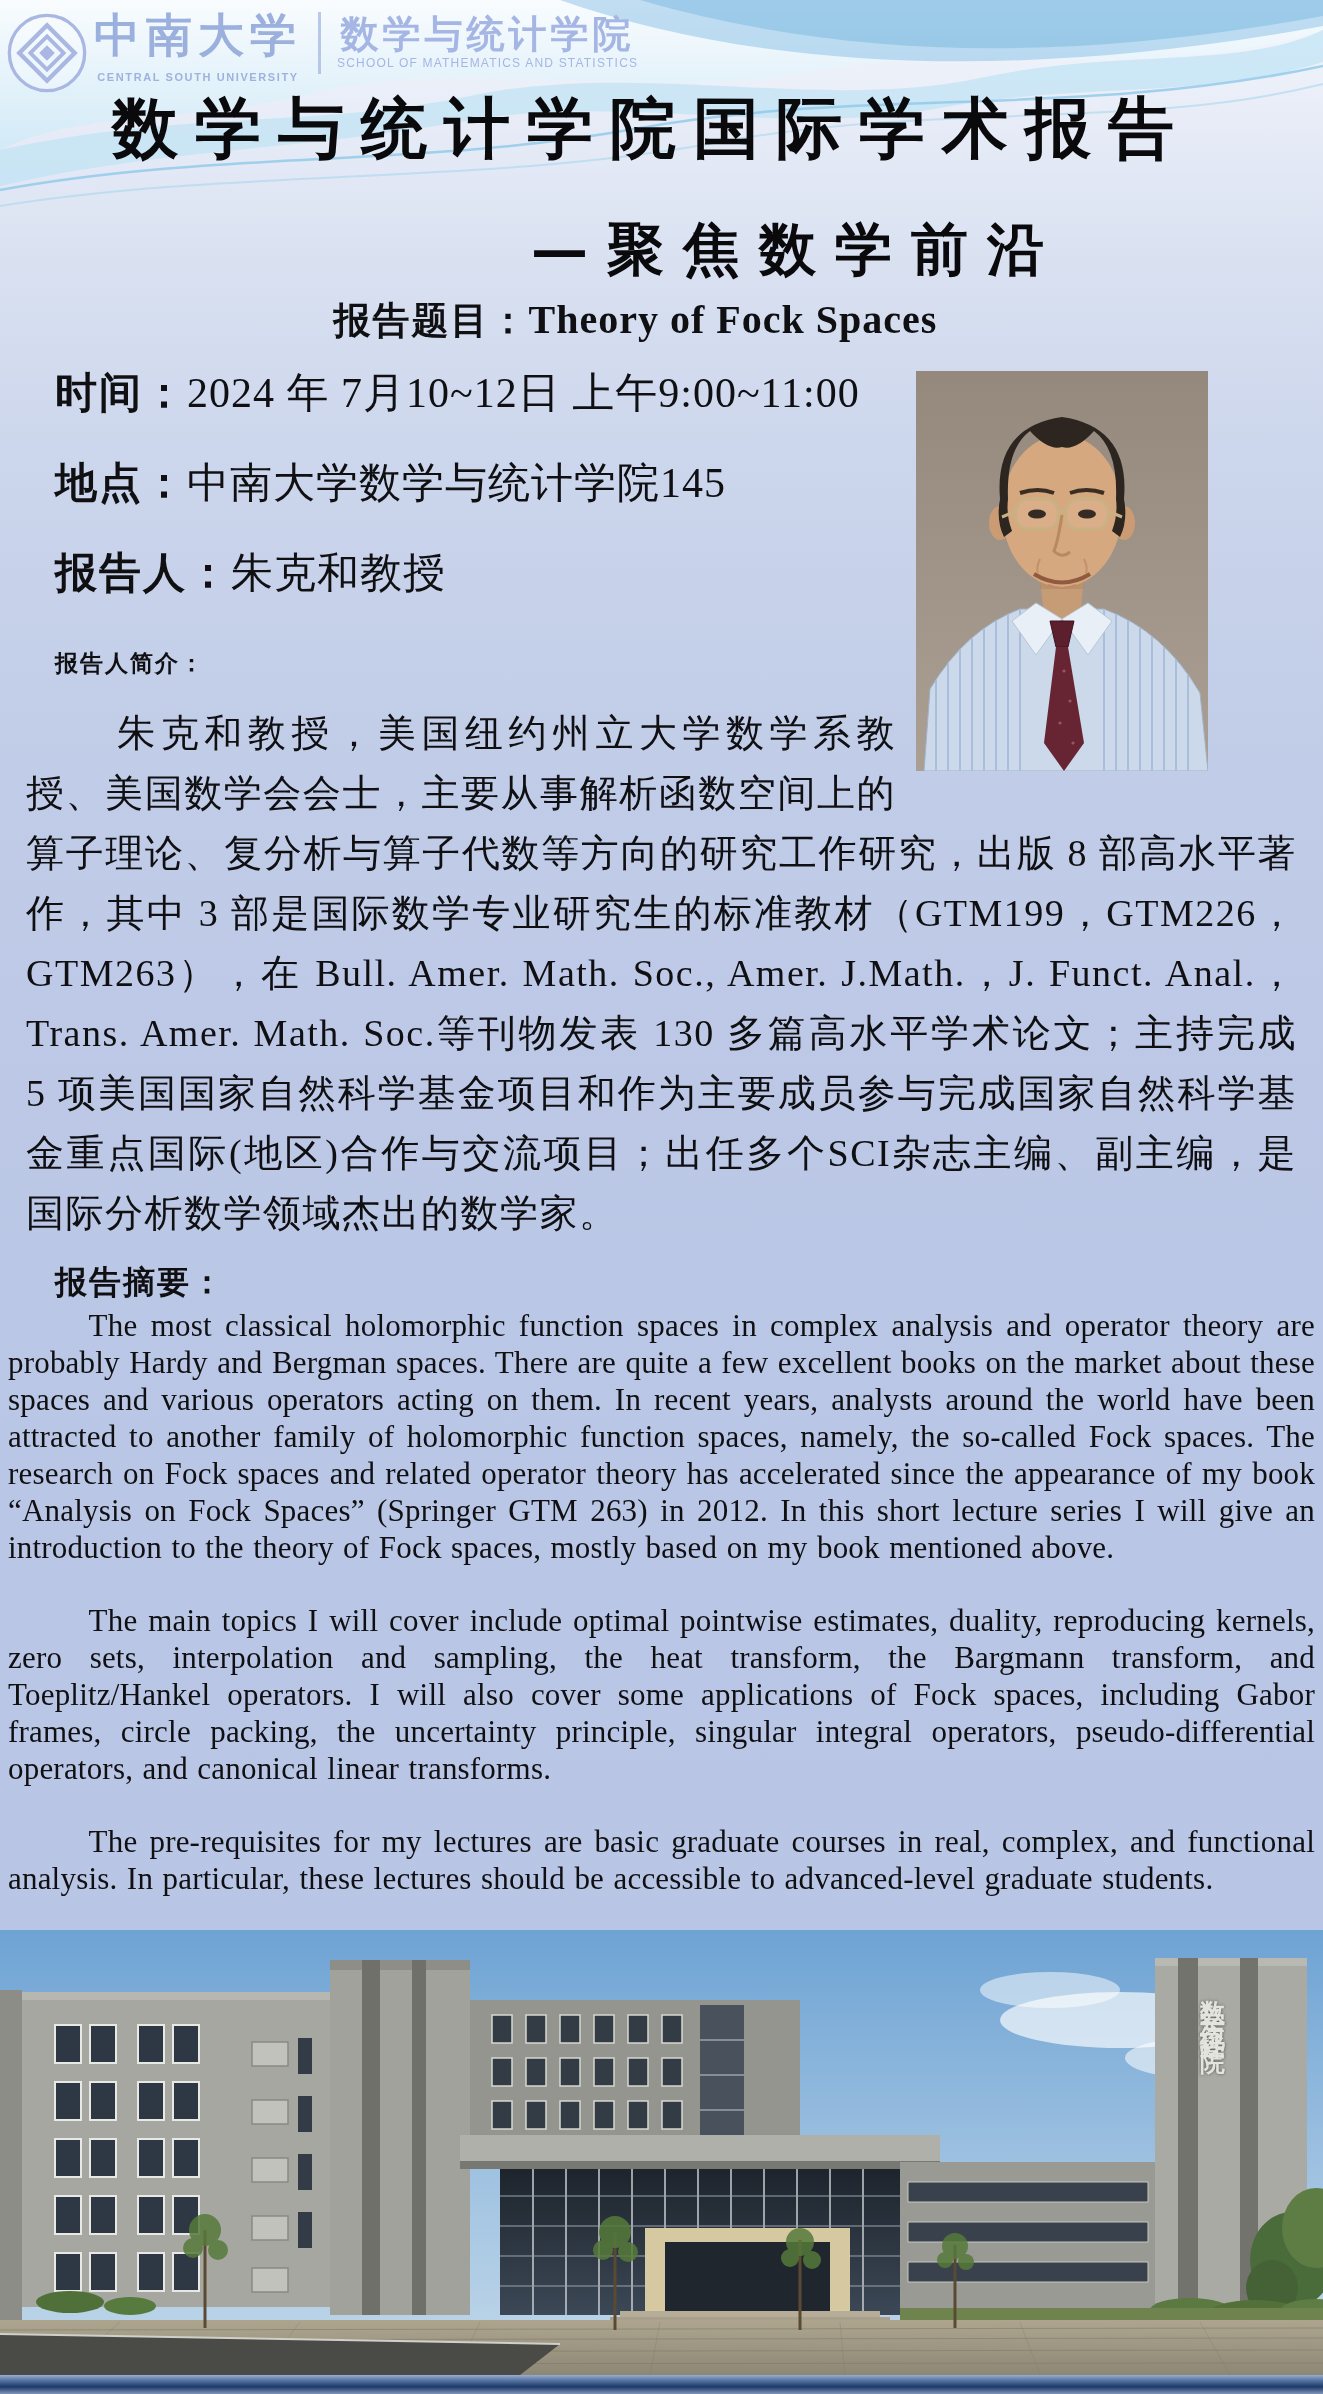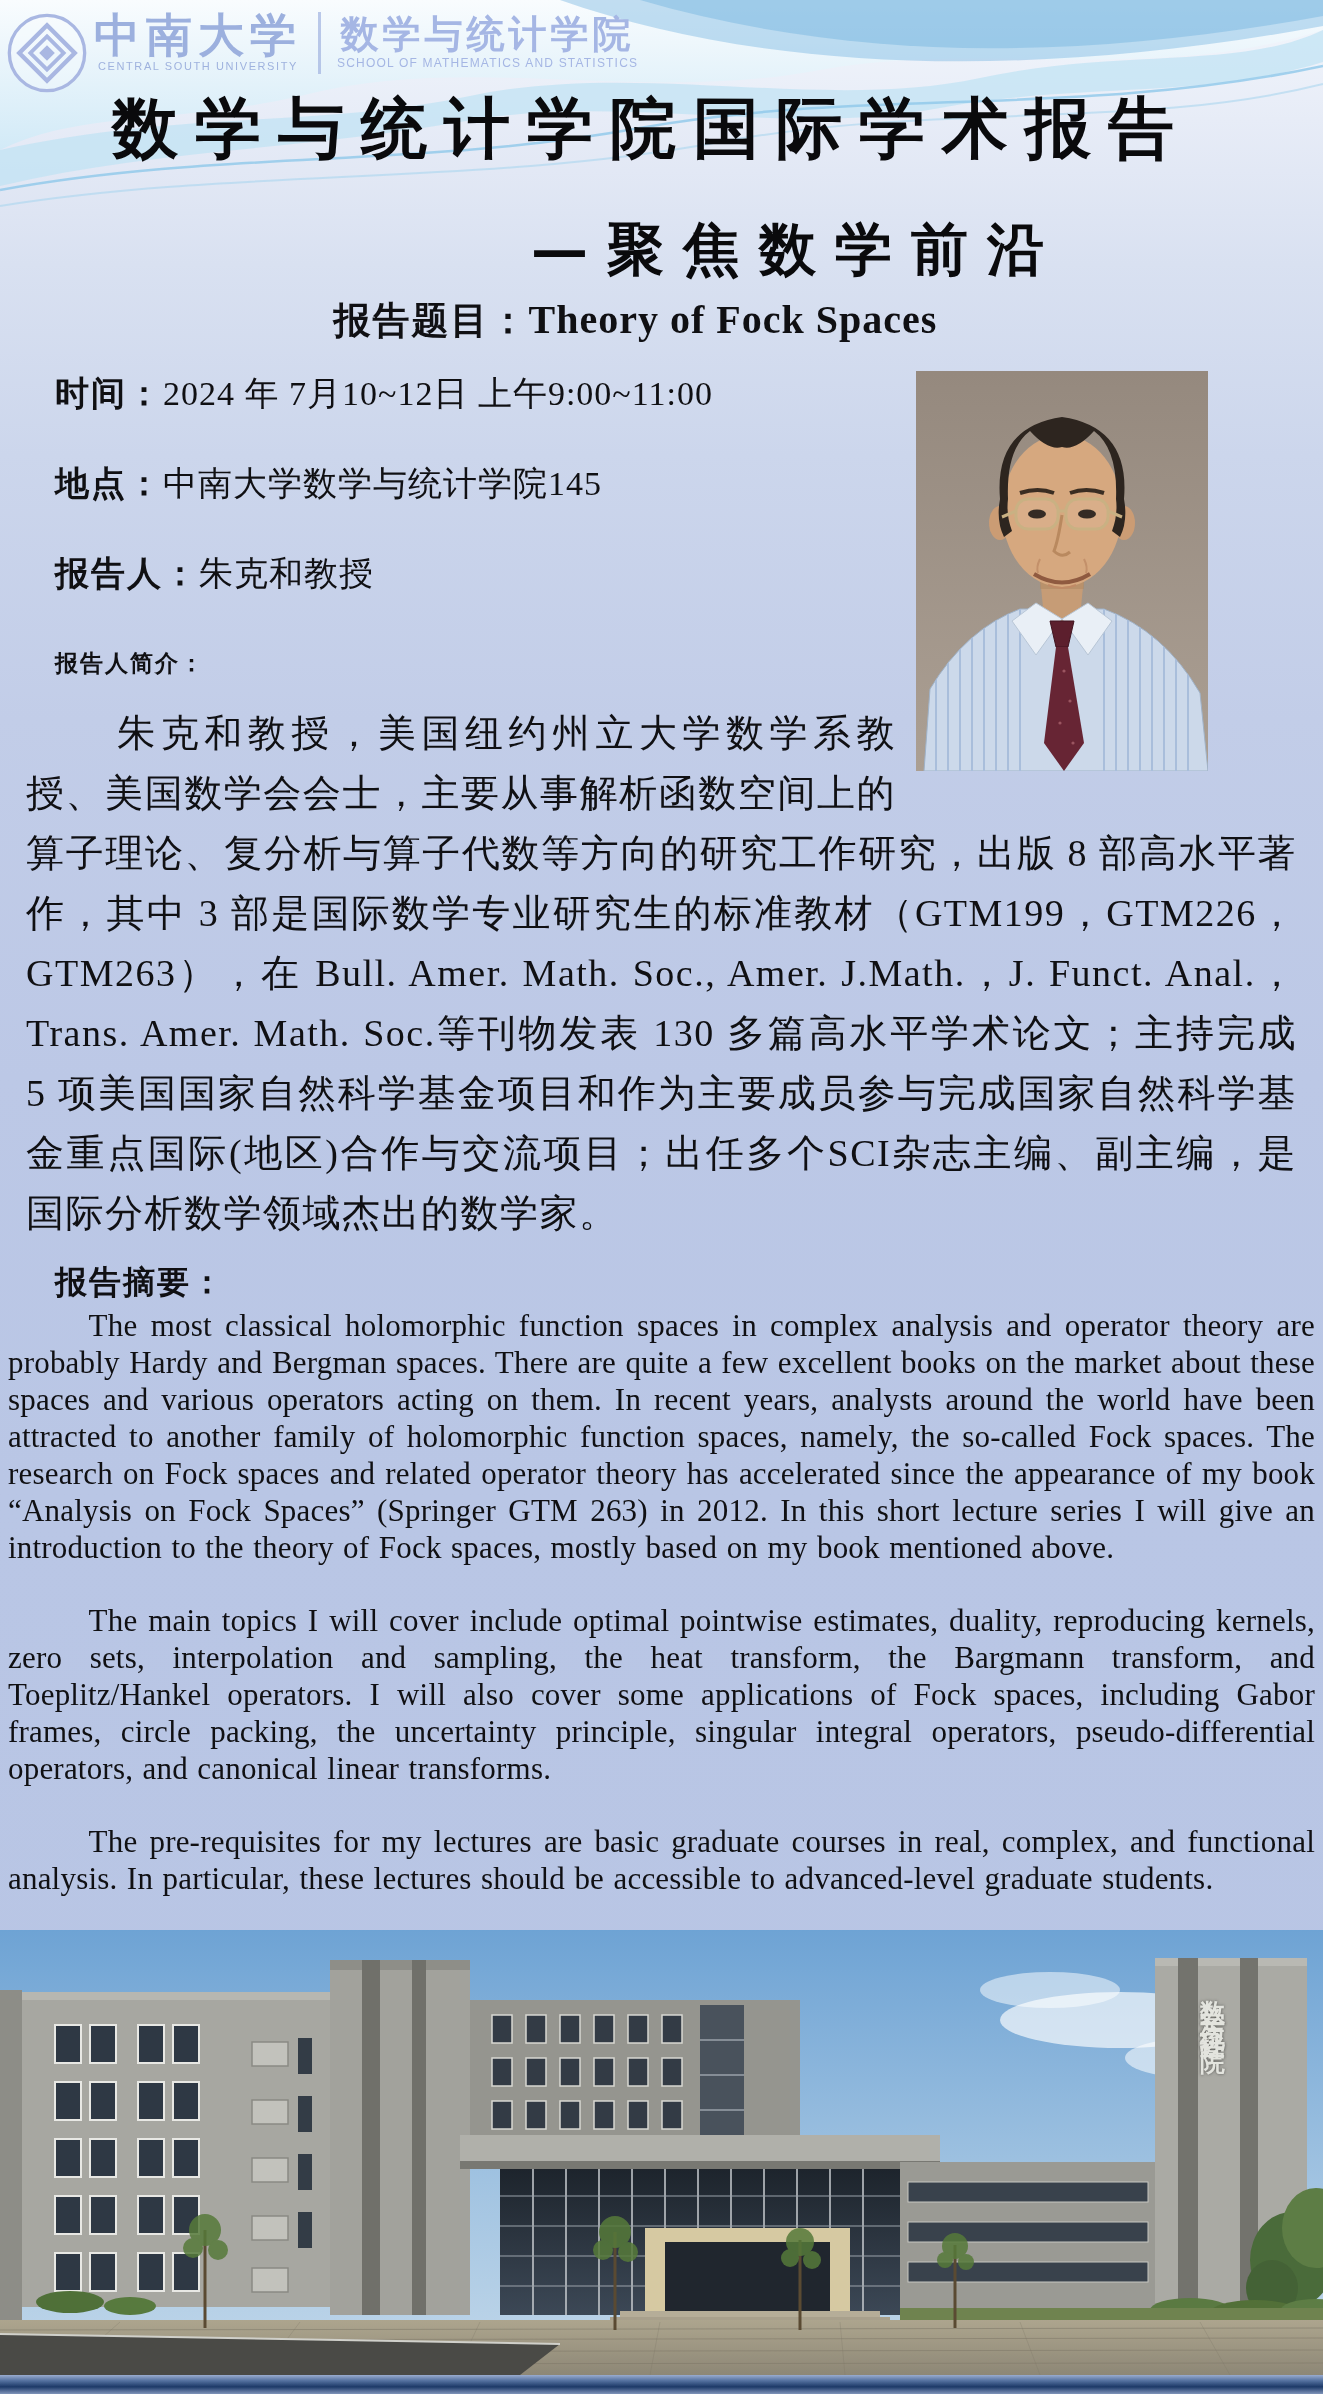--- a/index.html
+++ b/index.html
@@ -11,41 +11,41 @@
     font-family:"Liberation Serif","DejaVu Serif",serif;
     color:#101013;
   }
   
   .hero{position:relative;width:1323px;height:345px;}
   .waves{position:absolute;top:0;left:0;width:1323px;height:250px;}
   .logo-row{position:absolute;top:12px;left:6px;display:flex;align-items:flex-start;z-index:2;}
   .emblem{width:82px;height:82px;flex:0 0 auto;}
   .logo-cn-block{margin-left:6px;text-align:center;}
   .logo-cn{font-size:46px;font-weight:bold;color:#9cb0de;letter-spacing:6px;line-height:48px;font-family:"Liberation Serif",serif;}
-  .logo-cn-en{font-size:11px;color:#9fb2de;letter-spacing:1.6px;font-family:"Liberation Sans",sans-serif;font-weight:normal;}
+  .logo-cn-en{font-size:11px;color:#9fb2de;letter-spacing:1.6px;font-family:"Liberation Sans",sans-serif;font-weight:bold;margin-top:11px;}
   .logo-divider{width:3px;height:62px;background:#a6b7e2;margin:0 16px;opacity:.75;}
   .logo-school-block{text-align:center;}
   .logo-school{font-size:38px;color:#a5b6e4;letter-spacing:4px;line-height:44px;font-weight:600;font-family:"Liberation Sans",sans-serif;}
   .logo-school-en{font-size:12px;color:#a5b6e4;letter-spacing:1.2px;font-family:"Liberation Sans",sans-serif;}
   .main-title{position:absolute;top:84px;left:112px;z-index:2;margin:0;
     font-size:66px;font-weight:900;letter-spacing:17px;color:#0a0a0c;
     font-family:"DejaVu Serif","Liberation Serif",serif;white-space:nowrap;}
   .subtitle{position:absolute;top:212px;left:531px;z-index:2;
     font-size:57px;font-weight:900;letter-spacing:19px;color:#0a0a0c;
     font-family:"DejaVu Serif","Liberation Serif",serif;white-space:nowrap;}
   .topic-line{position:absolute;top:296px;left:0;width:100%;text-align:center;z-index:2;
     transform:translateX(-26px);white-space:nowrap;}
   .topic-label{font-size:37px;font-weight:bold;letter-spacing:2px;}
   .topic-title{font-size:40px;font-weight:bold;letter-spacing:1px;font-family:"Liberation Serif",serif;}
   
   .content{position:relative;box-sizing:border-box;width:1323px;height:1585px;
     padding:26px 8px 0 8px;overflow:hidden;}
   .photo-float{float:right;width:292px;height:400px;margin:0 107px 12px 20px;}
   .photo-float svg{display:block;width:292px;height:400px;}
-  .detail-row{margin:0 0 46px 47px;font-size:34px;line-height:44px;height:44px;white-space:nowrap;}
+  .detail-row{margin:0 0 46px 47px;font-size:42px;line-height:44px;height:44px;white-space:nowrap;}
   .detail-label{font-weight:bold;letter-spacing:2px;font-family:"Liberation Sans","DejaVu Sans",sans-serif;}
   .detail-value{letter-spacing:1px;}
   .bio-heading{margin:0 0 6px 47px;font-size:23px;font-weight:bold;line-height:44px;height:44px;
     font-family:"Liberation Sans","DejaVu Sans",sans-serif;letter-spacing:2px;}
   .bio-text{margin:18px;font-size:38px;line-height:60px;letter-spacing:1.5px;
     text-align:justify;text-indent:2.4em;}
   .abstract-heading{margin:14px 0 4px 47px;font-size:32px;font-weight:bold;line-height:42px;
     font-family:"Liberation Sans","DejaVu Sans",sans-serif;letter-spacing:2px;}
   .abstract-para{margin:0;font-size:31px;line-height:37px;letter-spacing:.2px;word-spacing:1.5px;
     text-align:justify;text-indent:2.6em;font-family:"Liberation Serif","DejaVu Serif",serif;}

